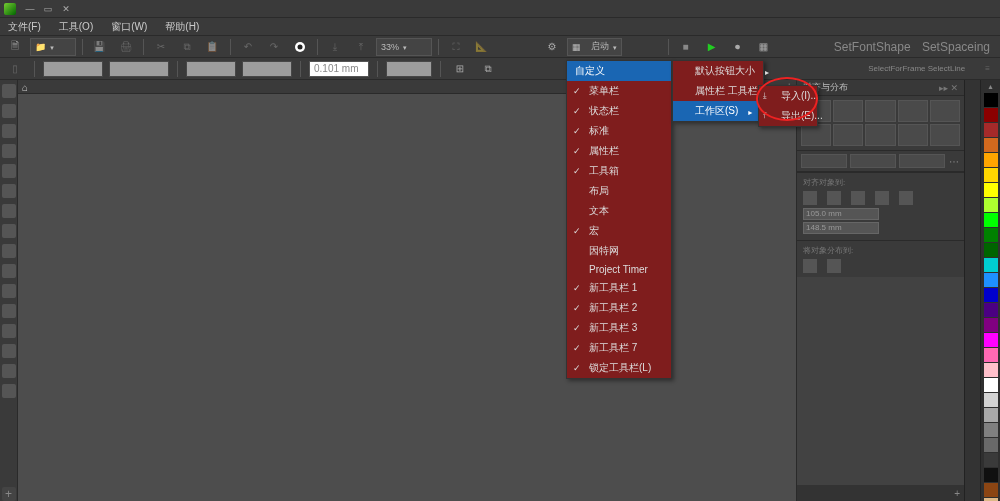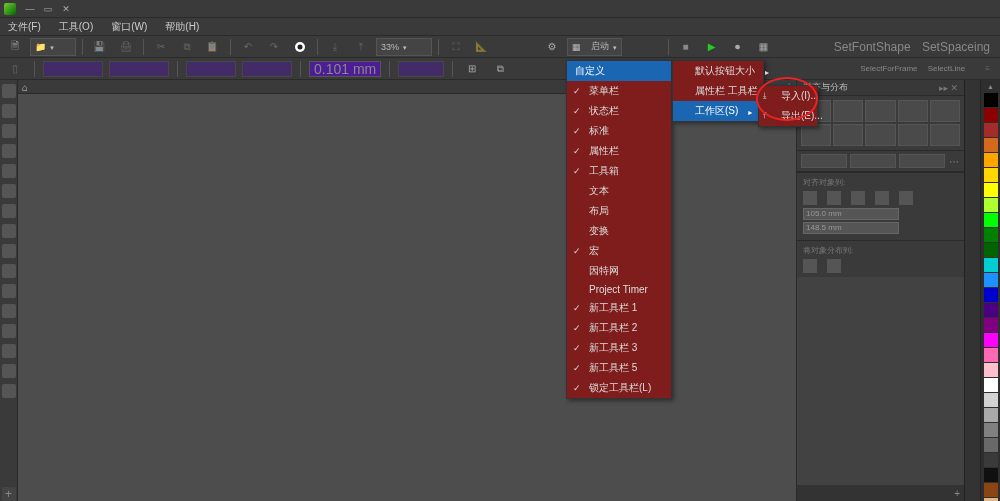--- a/index.html
+++ b/index.html
@@ -17,39 +17,39 @@
 
 
 .toolbar { height: 22px; background: #3a3a3a; display: flex; align-items: center; padding: 0 4px; gap: 4px; border-bottom: 1px solid #2a2a2a; }
 .tool-btn { width: 22px; height: 18px; display: inline-flex; align-items: center; justify-content: center; cursor: pointer; color: #aaa; border: 1px solid transparent; }
 .tool-sep { width: 1px; height: 16px; background: #555; margin: 0 2px; }
 .tool-dd { padding: 0 4px; height: 18px; background: #444; border: 1px solid #555; display: inline-flex; align-items: center; gap: 4px; color: #bbb; font-size: 9px; min-width: 46px; }
 .tool-dd .caret::after { content: "▾"; font-size: 7px; }
 
 
 .propbar { height: 22px; background: #3a3a3a; display: flex; align-items: center; padding: 0 4px; gap: 6px; border-bottom: 1px solid #2a2a2a; }
-.propfield { height: 16px; min-width: 60px; background: #4c1d95; border: 1px solid #555; color: #888; font-size: 14px; padding: 0 4px; display: inline-flex; align-items: center; }
+.propfield { height: 16px; min-width: 60px; background: #ffffff; border: 1px solid #555; color: #888; font-size: 10px; padding: 0 4px; display: inline-flex; align-items: center; }
 
 
 .workarea { display: flex; height: calc(501px - 18px - 18px - 22px - 22px); }
 .left-tools { width: 18px; background: #3a3a3a; border-right: 1px solid #2a2a2a; display: flex; flex-direction: column; align-items: center; padding-top: 4px; gap: 6px; }
 .left-tools .lt { width: 14px; height: 14px; background: #555; cursor: pointer; border-radius: 2px; }
 .canvas-wrap { flex: 1; background: #4d4d4d; position: relative; }
 .tabstrip { height: 14px; background: #3a3a3a; border-bottom: 1px solid #2a2a2a; display: flex; align-items: center; padding-left: 4px; }
 .tabstrip .home-icon { width: 12px; height: 10px; color: #ccc; }
 .canvas { position: absolute; top: 14px; left: 0; right: 0; bottom: 0; background: #4d4d4d; }
 
 
 .right-dock { width: 168px; background: #3a3a3a; border-left: 1px solid #2a2a2a; display: flex; flex-direction: column; position: relative; }
 .dock-panel-title { height: 16px; background: #383838; border-bottom: 1px solid #2a2a2a; padding: 0 6px; color: #bbb; font-size: 9px; display: flex; align-items: center; justify-content: space-between; }
 .dock-body { flex: 1; background: #424242; }
 .align-grid { display: grid; grid-template-columns: repeat(5, 1fr); gap: 2px; padding: 4px; }
 .align-cell { height: 22px; background: #4a4a4a; border: 1px solid #555; }
 .dock-section { padding: 4px 6px; color: #777; font-size: 8px; border-top: 1px solid #2a2a2a; }
-.dock-input { width: 96px; height: 12px; background: #555; border: 1px solid #666; margin: 2px 0; font-size: 8px; color: #999; padding: 0 2px; }
+.dock-input { width: 76px; height: 12px; background: #555; border: 1px solid #666; margin: 2px 0; font-size: 8px; color: #999; padding: 0 2px; }
 
 
 .palette { width: 20px; background: #2f2f2f; border-left: 1px solid #222; display: flex; flex-direction: column; align-items: center; padding-top: 2px; }
 .swatch-nofill { width: 14px; height: 14px; background: #fff; position: relative; margin-bottom: 2px; }
 .swatch-nofill::after { content: ""; position: absolute; inset: 0; background: linear-gradient(to top right, transparent 46%, #000 46%, #000 54%, transparent 54%); }
 .swatch { width: 14px; height: 14px; margin-bottom: 1px; }
 
 
 .right-mini { width: 16px; background: #333; border-left: 1px solid #222; }
 
@@ -187,21 +187,21 @@
   <div class="propfield" style="min-width:46px;opacity:.5"></div>
   <span class="tool-sep"></span>
   <div class="tool-btn">
       <i class="ico">⊞</i>
     </div>
   <div class="tool-btn">
       <i class="ico">⧉</i>
     </div>
   <div style="flex:1"></div>
   <span style="font-size:8px;color:#888;padding-right:6px">
-    <span style="margin-right:8px">SelectForFrame</span>
+    <span style="">SelectForFrame</span>
     <span>SelectLine</span>
     <span style="margin-left:18px;color:#666">≡</span>
   </span>
 </div>
 
 <div class="workarea">
 
   <div class="left-tools">
     <div class="lt"></div>
     <div class="lt"></div>
@@ -339,29 +339,26 @@
       </div>
       <div class="item">
         <span class="check">✓</span>
         <span>属性栏</span>
       </div>
       <div class="item">
         <span class="check">✓</span>
         <span>工具箱</span>
       </div>
       <div class="item">
+        <span>布局</span>
+      </div>
+      <div class="item">
         <span>文本</span>
       </div>
       <div class="item">
-        <span>布局</span>
-      </div>
-      <div class="item">
-        <span>变换</span>
-      </div>
-      <div class="item">
         <span class="check">✓</span>
         <span>宏</span>
       </div>
       <div class="item">
         <span>因特网</span>
       </div>
       <div class="item">
         <span>Project Timer</span>
       </div>
       <div class="item">
@@ -371,21 +368,21 @@
       <div class="item">
         <span class="check">✓</span>
         <span>新工具栏 2</span>
       </div>
       <div class="item">
         <span class="check">✓</span>
         <span>新工具栏 3</span>
       </div>
       <div class="item">
         <span class="check">✓</span>
-        <span>新工具栏 5</span>
+        <span>新工具栏 7</span>
       </div>
       <div class="item">
         <span class="check">✓</span>
         <span>锁定工具栏(L)</span>
       </div>
     </div>
 </div>
 
 <div class="cmenu cmenu-2" id="cmenu2">
     <div class="item">

